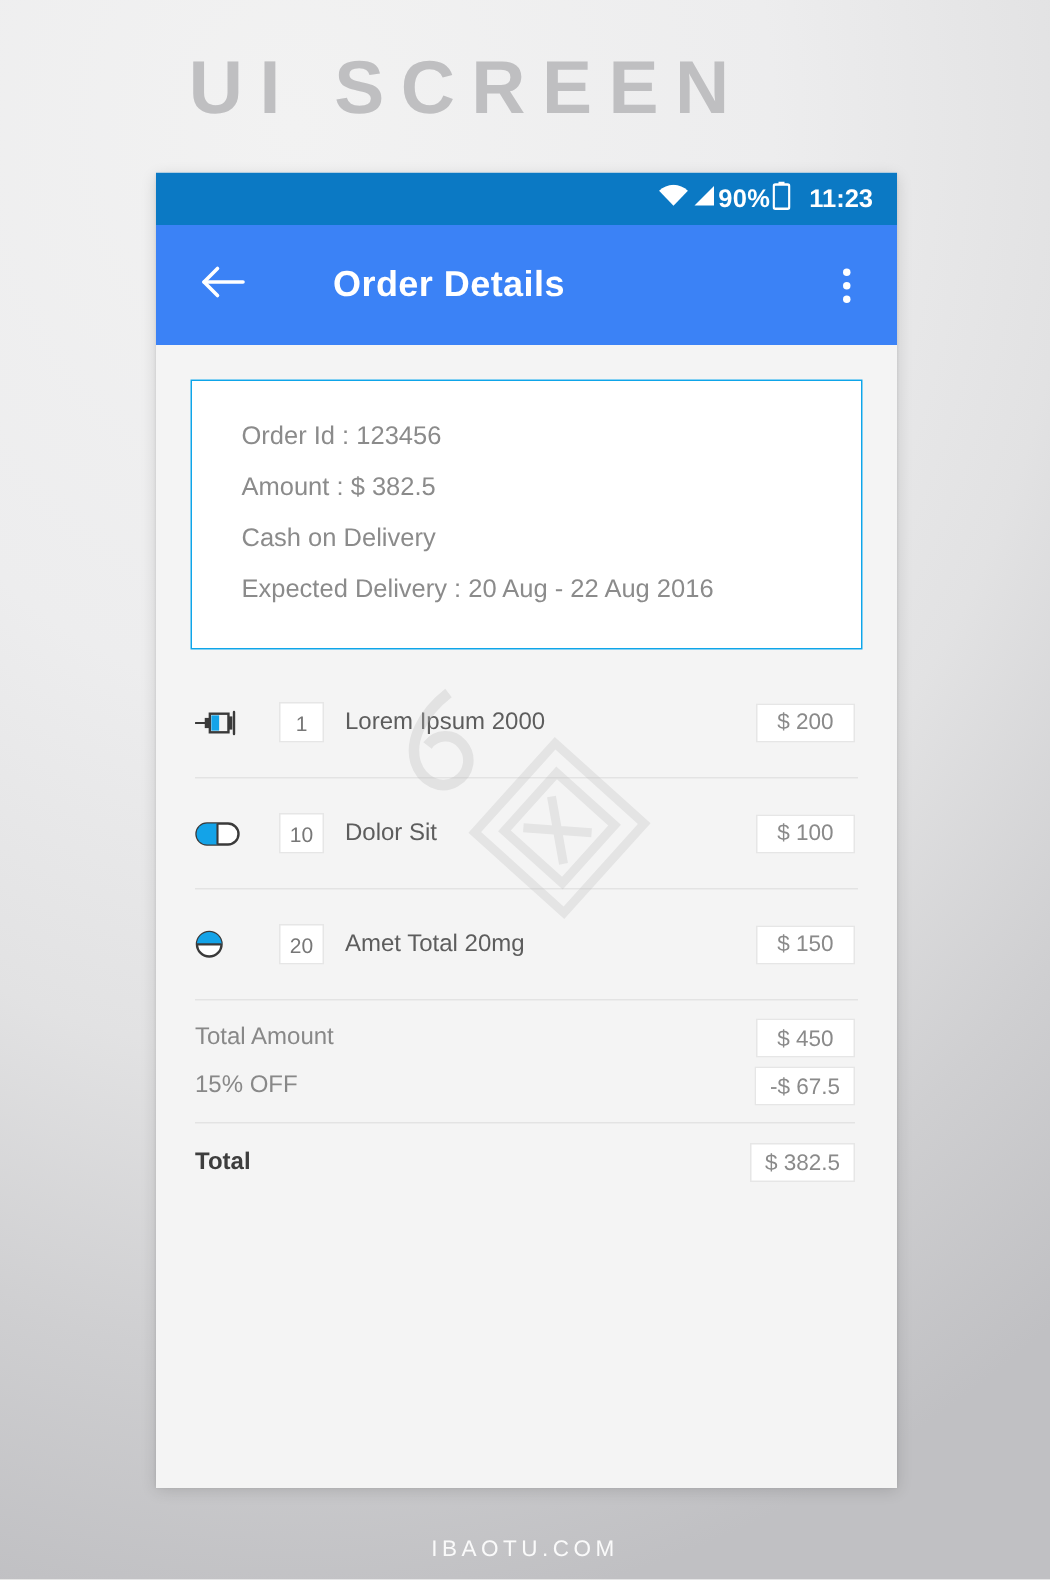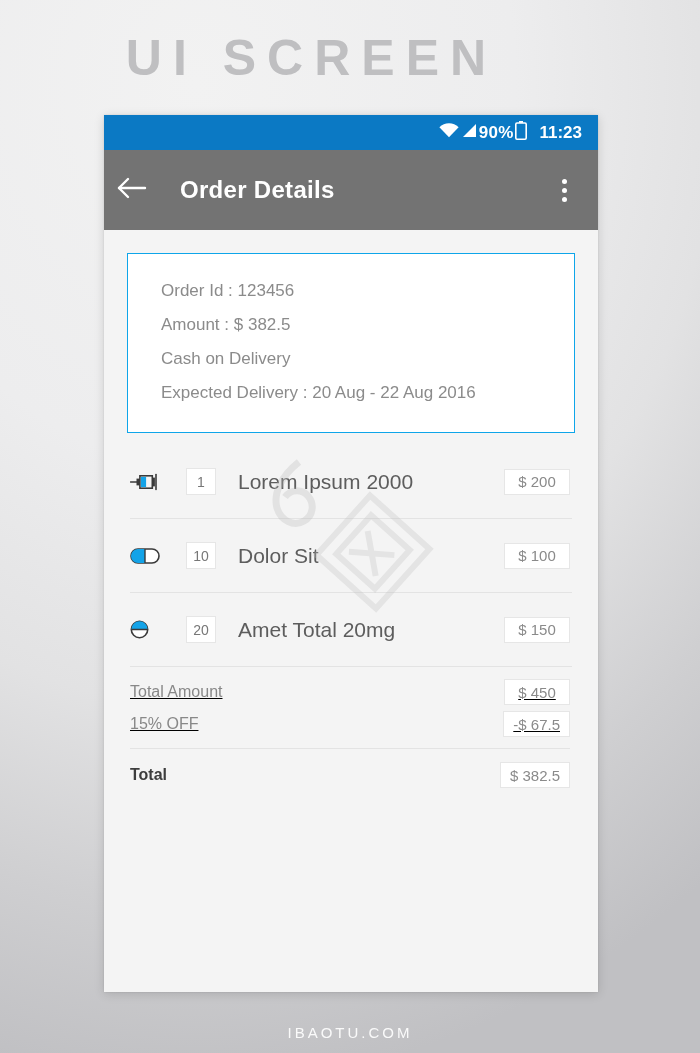--- a/index.html
+++ b/index.html
@@ -79,25 +79,26 @@
     color: #ffffff;
     margin-left: 12px;
   }
   .icon-wifi, .icon-signal, .icon-battery {
     display: block;
   }
 
   
   .appbar {
     height: 80px;
-    background: #737373;
-    display: flex;
-    align-items: center;
-    padding: 0 16px 0 11px;
-    box-sizing: border-box;
+    background: #3b82f6;
+    display: flex;
+    align-items: center;
+    padding: 0 16px 0 28px;
+    box-sizing: border-box;
+    gap: 25px;
   }
   .back-btn {
     width: 34px;
     height: 34px;
     display: flex;
     align-items: center;
     justify-content: center;
     cursor: pointer;
   }
   .appbar-title {
@@ -182,23 +183,23 @@
     border: 1px solid #e6e6e6;
     display: flex;
     align-items: center;
     justify-content: center;
     font-size: 14px;
     color: #777777;
     flex: 0 0 30px;
     box-sizing: border-box;
   }
   .item-name {
-    margin-left: 22px;
+    margin-left: 14px;
     flex: 1;
-    font-size: 21px;
+    font-size: 16px;
     color: #5d5d5d;
     white-space: nowrap;
     overflow: hidden;
   }
   .price-box {
     min-width: 66px;
     height: 26px;
     padding: 0 9px;
     background: #ffffff;
     border: 1px solid #e6e6e6;
@@ -228,21 +229,21 @@
   }
   .total-label {
     font-size: 16px;
     color: #888888;
   }
   .total-row.grand .total-label {
     color: #3d3d3d;
     font-weight: bold;
     font-size: 16px;
   }
-  .totals-block-top { padding-top: 9px; padding-bottom: 8px; text-decoration: underline; }
+  .totals-block-top { padding-top: 9px; padding-bottom: 8px; }
   .totals-block-bottom { padding-top: 10px; text-align: right; }
 
   
   .watermark {
     position: absolute;
     left: 255px;
     top: 440px;
     width: 200px;
     height: 200px;
     opacity: 0.30;

